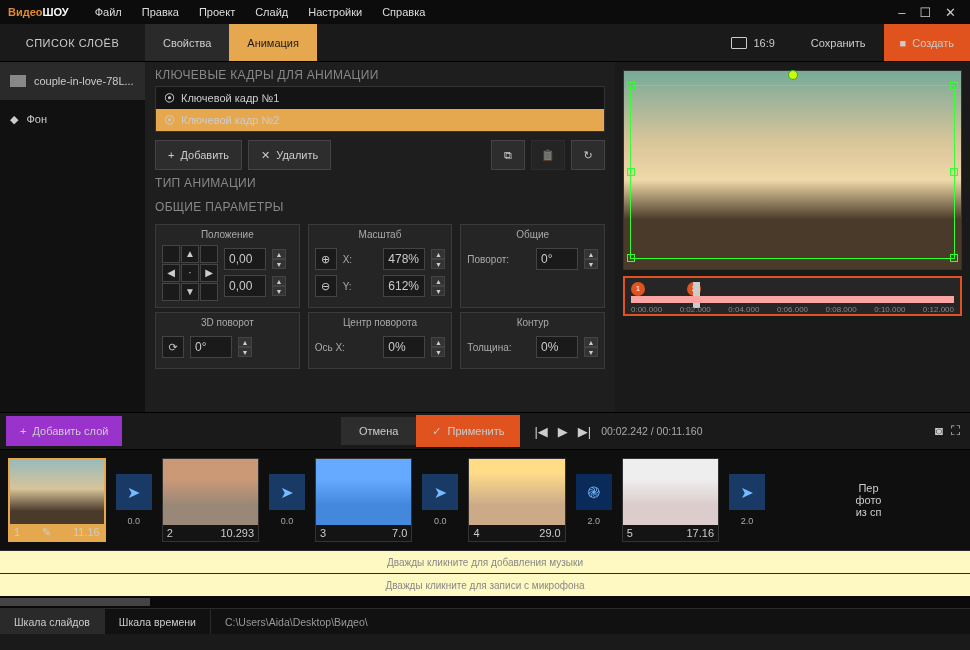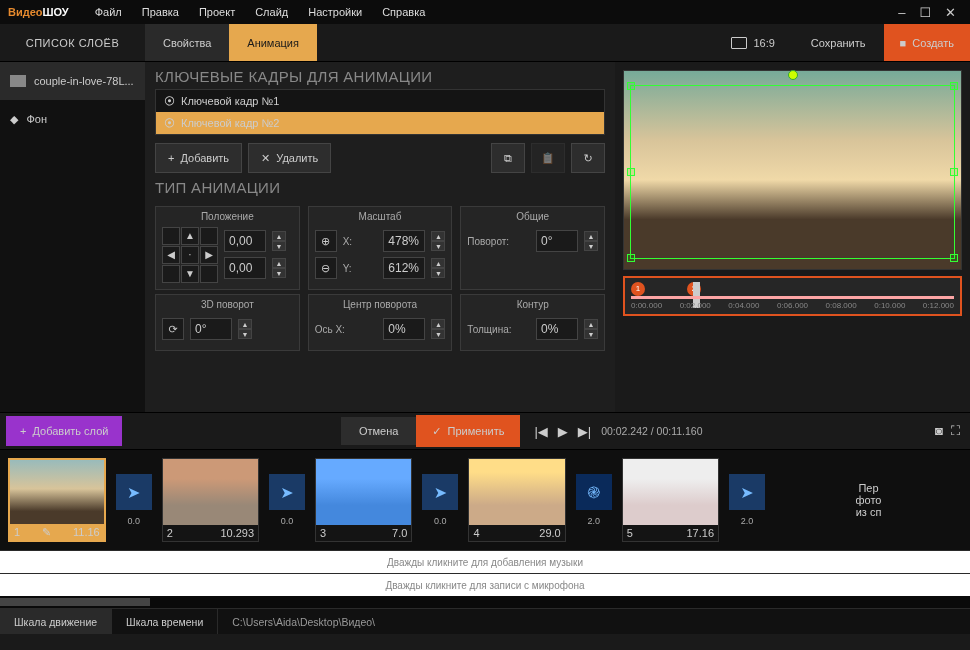--- a/index.html
+++ b/index.html
@@ -18,21 +18,21 @@
 .aspect{display:flex;align-items:center;gap:6px;padding:0 18px}
 .aspect-icon{width:16px;height:12px;border:1.5px solid #ccc;border-radius:1px}
 .save-btn{padding:0 18px;display:flex;align-items:center;cursor:pointer}
 .create-btn{background:#e0531f;color:#fff;padding:0 16px;display:flex;align-items:center;gap:6px;cursor:pointer;font-size:12px}
 .main{display:flex;height:350px}
 .layers{width:145px;background:#111}
 .layer{height:38px;display:flex;align-items:center;gap:8px;padding:0 10px;cursor:pointer}
 .layer.sel{background:#2a2a2a}
 .layer-icon{width:16px;height:12px;background:#888;font-size:9px}
 .props{flex:0 0 470px;background:#1e1e1e;padding:0 10px;display:flex;flex-direction:column;overflow:hidden}
-.section-label{font-size:15px;color:#888;margin:6px 0 4px;letter-spacing:.3px}
+.section-label{font-size:12px;color:#888;margin:6px 0 4px;letter-spacing:.3px}
 .keyframes{background:#141414;border:1px solid #333}
 .kf{height:22px;display:flex;align-items:center;gap:6px;padding:0 8px;cursor:pointer}
 .kf.sel{background:#e6a84e;color:#1a1a1a}
 .kf-actions{display:flex;gap:6px;margin-top:8px;align-items:center}
 .btn{background:#2d2d2d;border:1px solid #444;height:30px;padding:0 12px;display:flex;align-items:center;gap:6px;cursor:pointer}
 .icon-btn{width:34px;justify-content:center;padding:0}
 .dropdown{background:#2d2d2d;border:1px solid #444;height:28px;display:flex;align-items:center;padding:0 10px;position:relative}
 .dropdown::after{content:"▾";position:absolute;right:8px;color:#888}
 .params{display:flex;gap:8px;margin-top:6px}
 .pgroup{flex:1;background:#252525;border:1px solid #3a3a3a;padding:0 6px 6px}
@@ -46,21 +46,21 @@
 .zoom-btn{width:22px;height:22px;background:#1a1a1a;border:1px solid #444;text-align:center;line-height:20px;cursor:pointer}
 .plabel{font-size:10px;color:#aaa;flex:1}
 .preview{flex:1;background:#1a1a1a;display:flex;flex-direction:column;padding:8px 8px 0}
 .preview-canvas{width:100%;height:200px;background:#555;position:relative;border:1px solid #333}
 .sky{position:absolute;inset:0;background:linear-gradient(180deg,#7a9 0%,#d8c49a 35%,#f0d9a8 55%,#4a3a2a 75%)}
 .sel-box{position:absolute;inset:14px 6px 10px;border:1px solid #3f3}
 .handle{position:absolute;width:8px;height:8px;border:1px solid #3f3;background:rgba(0,255,0,.12)}
 .rot-handle{position:absolute;top:-16px;left:calc(50% - 5px);width:10px;height:10px;border-radius:50%;background:#cf0;border:1px solid #3a3}
 .kf-timeline{margin-top:6px;border:2px solid #e0531f;height:40px;background:#262626;position:relative;padding:4px 6px}
 .kf-marker{position:absolute;top:4px;width:14px;height:14px;border-radius:50%;background:#e0531f;color:#fff;font-size:8px;text-align:center;line-height:14px}
-.kf-ticks{position:absolute;top:18px;left:6px;right:6px;border-top:3px solid #fca5a5;display:flex;justify-content:space-between}
+.kf-ticks{position:absolute;top:18px;left:6px;right:6px;border-top:7px solid #fca5a5;display:flex;justify-content:space-between}
 .kf-tick{font-size:8px;color:#888;position:relative;top:2px}
 .cursor-line{position:absolute;top:4px;bottom:6px;width:7px;background:#ccc;left:68px}
 .actionbar{height:38px;background:#1a1a1a;display:flex;align-items:center;border-top:1px solid #000;border-bottom:1px solid #000}
 .add-layer{background:#9933cc;color:#fff;height:30px;padding:0 14px;display:flex;align-items:center;gap:6px;margin-left:6px;cursor:pointer}
 .cancel-btn{background:#2d2d2d;height:28px;padding:0 18px;display:flex;align-items:center;margin-left:auto;cursor:pointer}
 .apply-btn{background:#e0531f;color:#fff;height:32px;padding:0 16px;display:flex;align-items:center;gap:6px;cursor:pointer}
 .transport{display:flex;align-items:center;gap:10px;padding:0 14px}
 .t-btn{cursor:pointer;font-size:13px}
 .timecode{font-size:10.5px;color:#aaa}
 .view-btns{margin-left:auto;display:flex;gap:8px;padding-right:10px}
@@ -72,21 +72,21 @@
 .trans{width:40px;height:84px;display:flex;flex-direction:column;align-items:center;justify-content:center;gap:6px}
 .trans-icon{width:36px;height:36px;background:#1a3a66;display:flex;align-items:center;justify-content:center;font-size:16px;color:#7bf}
 .trans-dur{font-size:9px;color:#aaa}
 .slide-img{position:absolute;inset:0 0 16px;background:linear-gradient(180deg,#9bb 0%,#d8c49a 45%,#4a3a2a 80%)}
 .slide-img.s2{background:linear-gradient(#c97 30%,#987 70%)}
 .slide-img.s3{background:linear-gradient(#6af 30%,#48d 70%)}
 .slide-img.s4{background:linear-gradient(#fd8 20%,#ca8 70%)}
 .slide-img.s5{background:linear-gradient(#eee 30%,#dcc 70%)}
 .trans-icon.spiral{background:#0a2a5a}
 .info-text{text-align:center;font-size:10px;color:#888;padding:3px;width:230px}
-.music-tracks{height:46px;background:#ffffff;display:flex;flex-direction:column}
+.music-tracks{height:46px;background:#fef9c3;display:flex;flex-direction:column}
 .track{flex:1;border-top:1px solid #2a2a2a;display:flex;align-items:center;justify-content:center;font-size:10px;color:#888;cursor:pointer}
 .scrollbar{height:12px;background:#0a0a0a;position:relative}
 .scroll-thumb{position:absolute;left:0;width:150px;top:2px;bottom:2px;background:#444}
 .statusbar{height:26px;background:#111;display:flex;align-items:stretch;border-top:1px solid #2a2a2a}
 .status-tab{padding:0 14px;display:flex;align-items:center;cursor:pointer;border-right:1px solid #2a2a2a;font-size:10.5px}
 .status-tab.active{background:#2a2a2a}
 .status-path{padding:0 14px;display:flex;align-items:center;font-size:10.5px;color:#999}
 </style>
 </head>
 <body>
@@ -160,20 +160,21 @@
           <span>⧉</span>
         </div>
       <div class="btn icon-btn" style="opacity:.4">
           <span>📋</span>
         </div>
       <div class="btn icon-btn">
           <span>↻</span>
         </div>
     </div>
     <div class="section-label">ТИП АНИМАЦИИ</div>
+    <div class="section-label">ОБЩИЕ ПАРАМЕТРЫ</div>
 
     <div class="params">
       <div class="pgroup">
         <h4>Положение</h4>
         <div style="display:flex;gap:6px;align-items:center">
           <div class="pos-grid">
             <div class="pos-cell"></div>
               <div class="pos-cell">▲</div>
               <div class="pos-cell"></div>
             <div class="pos-cell">◀</div>
@@ -386,16 +387,16 @@
 
 <div class="music-tracks">
   <div class="track">Дважды кликните для добавления музыки</div>
   <div class="track">Дважды кликните для записи с микрофона</div>
 </div>
 <div class="scrollbar">
     <div class="scroll-thumb"></div>
   </div>
 
 <div class="statusbar">
-  <div class="status-tab active">Шкала движение</div>
+  <div class="status-tab active">Шкала слайдов</div>
   <div class="status-tab">Шкала времени</div>
   <div class="status-path">C:\Users\Aida\Desktop\Видео\</div>
 </div>
 
 </body></html>

